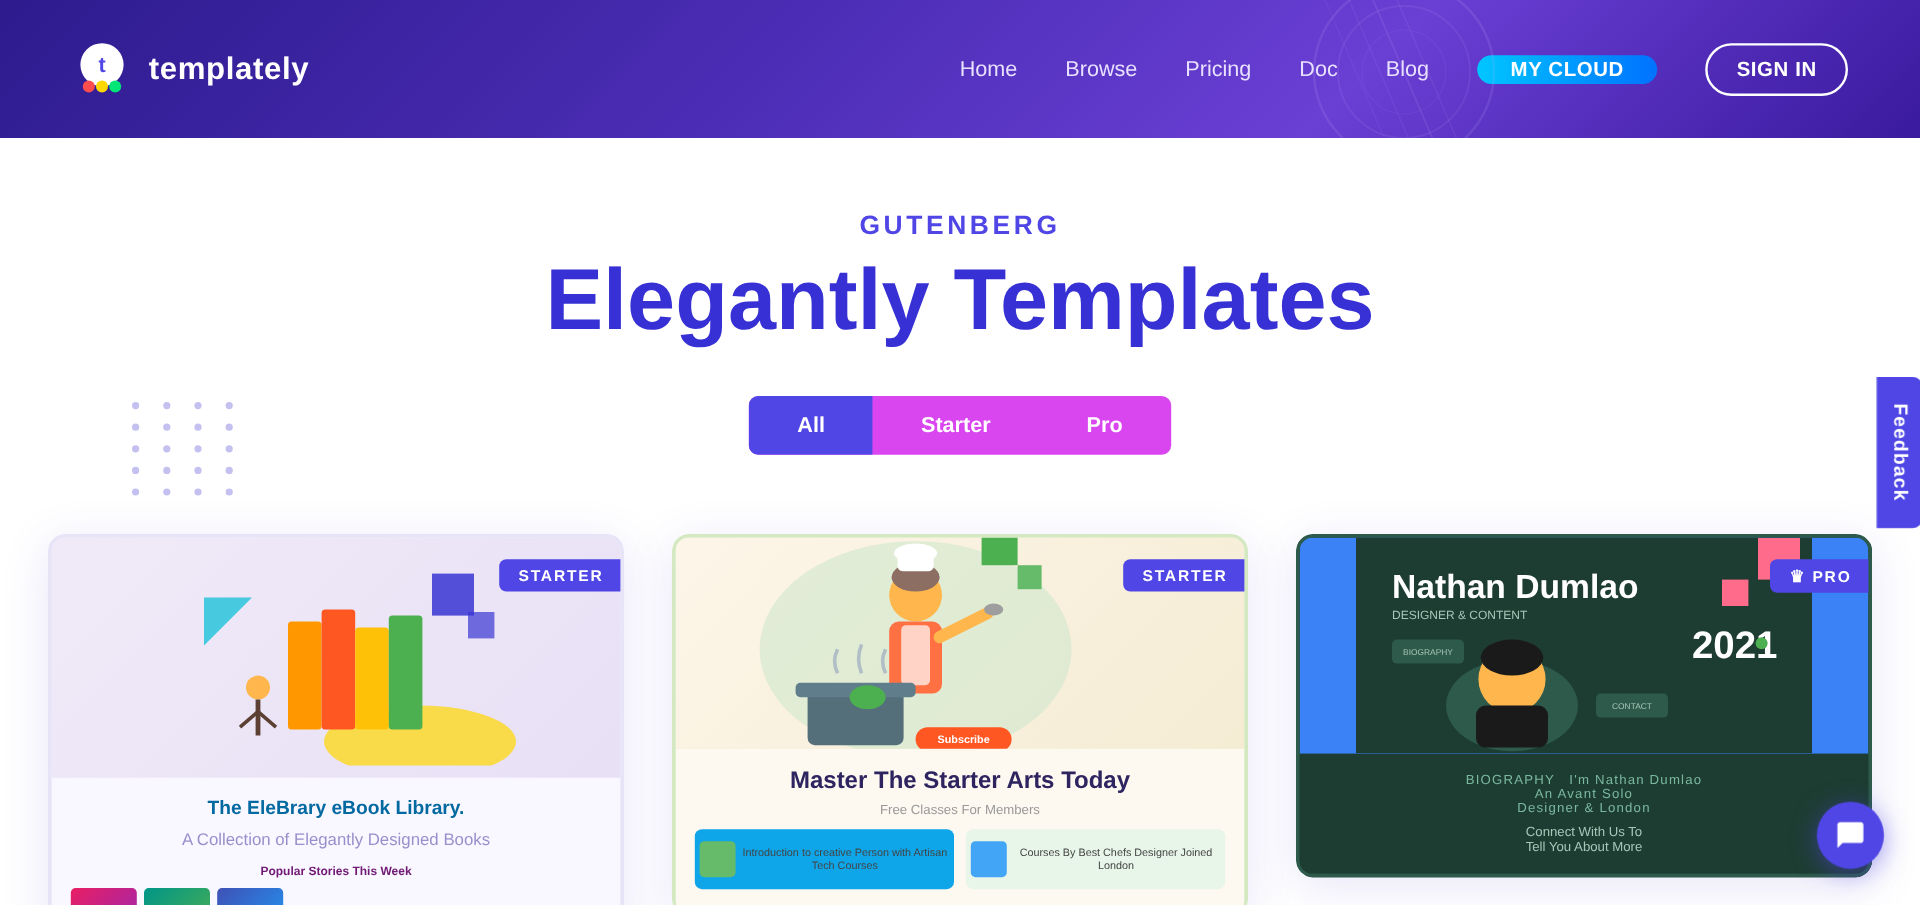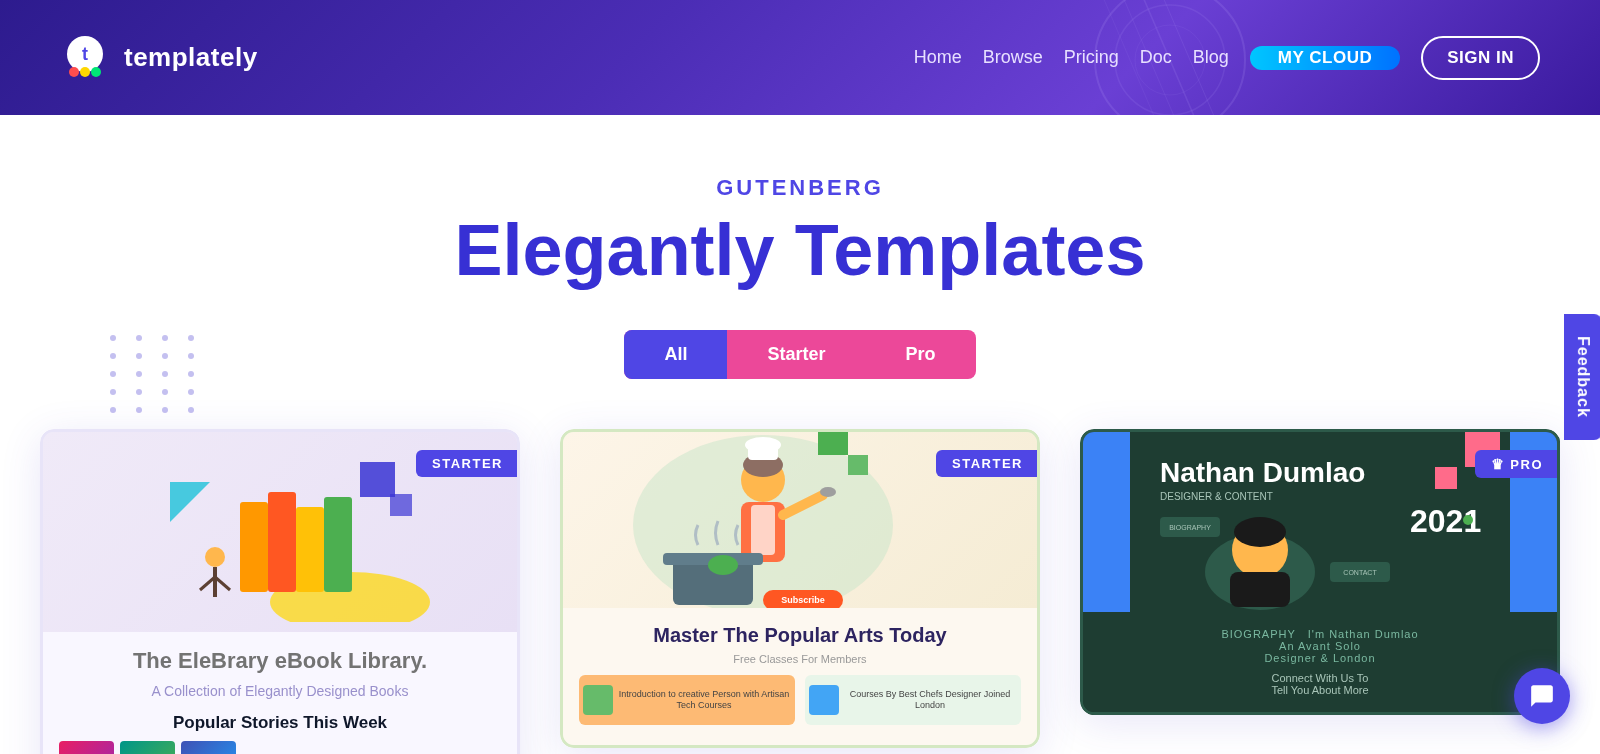--- a/index.html
+++ b/index.html
@@ -40,21 +40,21 @@
       color: #fff;
       font-size: 26px;
       font-weight: 600;
       letter-spacing: 0.5px;
     }
 
     nav {
       margin-left: auto;
       display: flex;
       align-items: center;
-      gap: 21px;
+      gap: 40px;
     }
     .nav-link {
       color: #e8e0ff;
       font-size: 18px;
       text-decoration: none;
       cursor: pointer;
     }
 
     .btn-my-cloud {
       background: linear-gradient(90deg, #00c6ff, #0072ff);
@@ -98,24 +98,24 @@
       color: #3730d4;
       font-size: 72px;
       font-weight: 900;
       line-height: 1.1;
       margin-bottom: 40px;
     }
 
     
     .filter-bar {
       display: inline-flex;
-      background: #ec4899;
+      background: #d946ef;
       border-radius: 8px;
       overflow: hidden;
-      margin-bottom: 50px;
+      margin-bottom: 66px;
     }
     .filter-btn {
       color: #fff;
       background: transparent;
       border: none;
       padding: 14px 40px;
       font-size: 18px;
       font-weight: 600;
       cursor: pointer;
       transition: background 0.2s;
@@ -184,35 +184,35 @@
       font-size: 13px;
       font-weight: 800;
       letter-spacing: 1.5px;
       display: flex;
       align-items: center;
       gap: 6px;
     }
     .badge-starter { background: #4f46e5; color: #fff; }
     .badge-pro { background: #4f46e5; color: #fff; }
     .card-1-title {
-      font-size: 22px;
+      font-size: 16px;
       font-weight: 800;
-      color: #737373;
+      color: #0369a1;
       line-height: 1.2;
       margin-bottom: 8px;
     }
     .card-1-desc {
       font-size: 14px;
       color: #9990cc;
       margin-bottom: 14px;
     }
     .card-1-section {
-      font-size: 17px;
+      font-size: 10px;
       font-weight: 700;
-      color: #0f172a;
+      color: #701a75;
       margin-bottom: 8px;
       text-align: center;
     }
     .card-2-title {
       font-size: 20px;
       font-weight: 800;
       color: #2d2460;
       margin-bottom: 6px;
     }
     .card-2-sub {
@@ -453,26 +453,26 @@
             <rect x="200" y="165" width="80" height="20" rx="10" fill="#ff5722"></rect>
             <text x="240" y="178" font-size="9" fill="white" text-anchor="middle" font-family="Arial">Subscribe</text>
           </svg>
         </div>
 
         <div class="card-badge badge-starter">
           <span>STARTER</span>
         </div>
 
         <div style="padding: 16px; background: #fdf8f0;">
-          <div class="card-2-title">Master The Popular Arts Today</div>
+          <div class="card-2-title">Master The Starter Arts Today</div>
           <div class="card-2-sub">Free Classes For Members</div>
 
           <div style="display:flex;gap:10px;margin-top:8px;">
             <div style="flex:1;">
-              <div style="background:#fdba74;border-radius:6px;height:50px;margin-bottom:4px;display:flex;align-items:center;padding:4px;gap:4px;justify-content:center;">
+              <div style="background:#0ea5e9;border-radius:6px;height:50px;margin-bottom:4px;display:flex;align-items:center;padding:4px;gap:4px;justify-content:center;">
                 <div style="width:30px;height:30px;border-radius:4px;background:#66bb6a;flex-shrink:0;"></div>
                 <div style="font-size:9px;color:#444;line-height:1.3;">Introduction to creative Person with Artisan Tech Courses</div>
               </div>
             </div>
             <div style="flex:1;">
               <div style="background:#e8f5e9;border-radius:6px;height:50px;margin-bottom:4px;display:flex;align-items:center;padding:4px;gap:4px;">
                 <div style="width:30px;height:30px;border-radius:4px;background:#42a5f5;flex-shrink:0;"></div>
                 <div style="font-size:9px;color:#444;line-height:1.3;">Courses By Best Chefs Designer Joined London</div>
               </div>
             </div>

